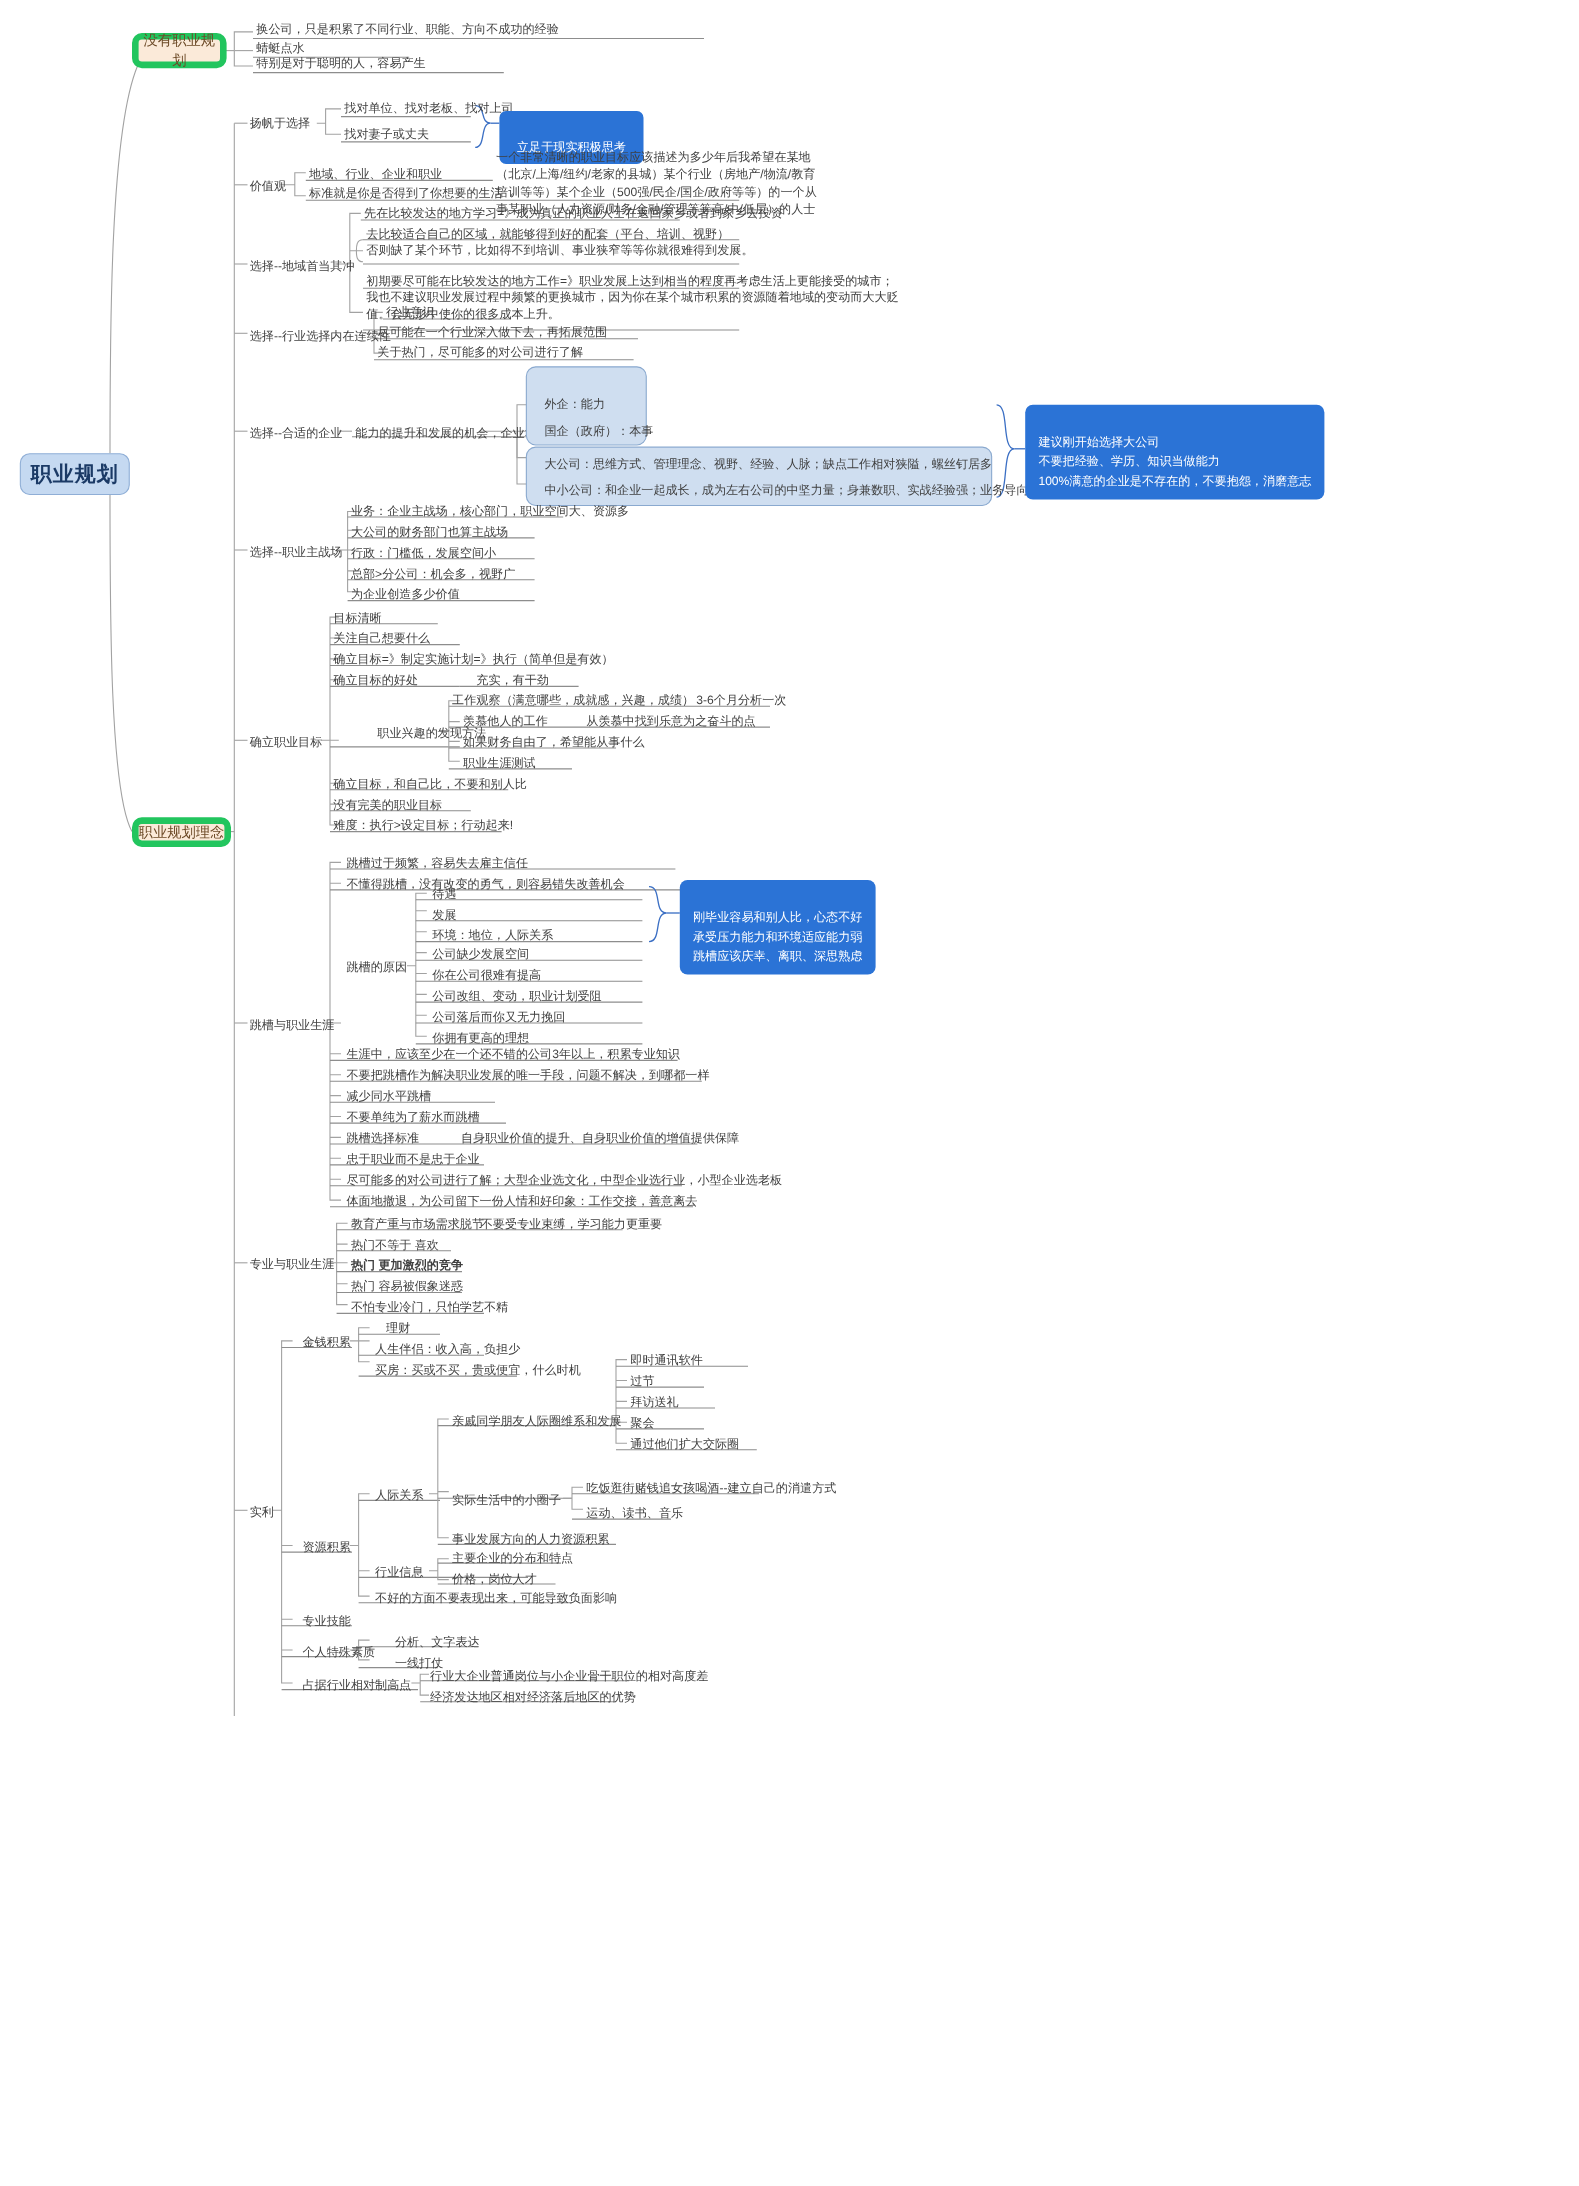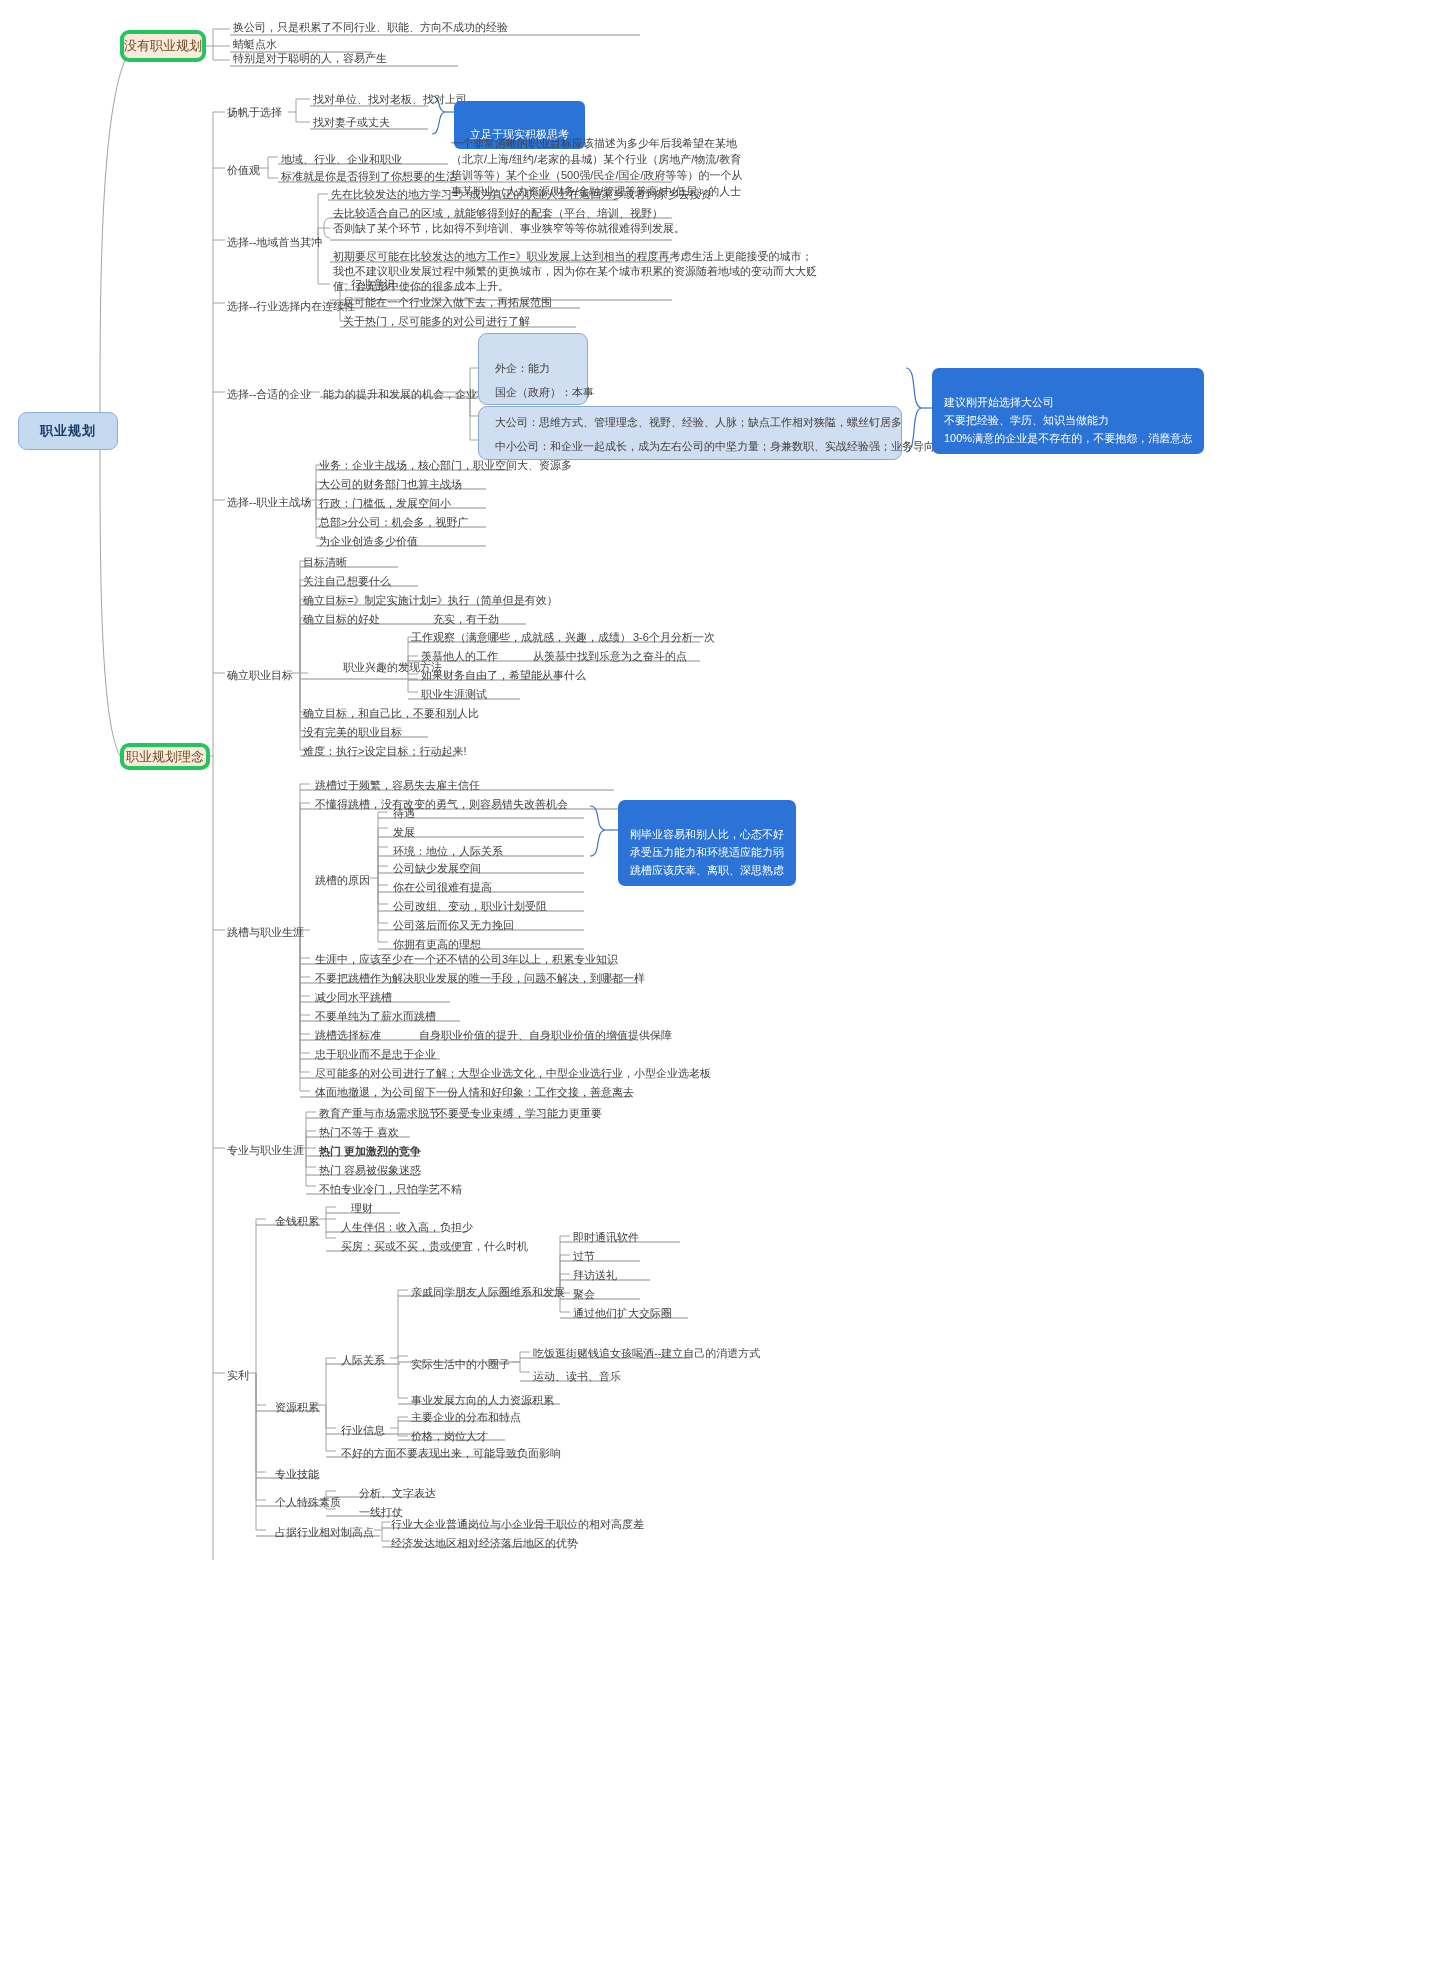--- a/index.html
+++ b/index.html
@@ -30,27 +30,27 @@
     position:absolute;
     border-radius:9px;
     display:flex; align-items:center; justify-content:center;
     text-align:center;
     font-size:12px;
   }
   .cap-root {
     background:#c5d9f1;
     border:1px solid #8faed6;
     color:#1b3a66;
-    font-size:13px;
+    font-size:19px;
     font-weight:bold;
     letter-spacing:1px;
   }
   .cap-beige {
     background:#fbead9;
-    border:4px solid #22c55e;
+    border:6px solid #22c55e;
     color:#6d4b28;
     font-size:13px;
   }
 
   
   .callout {
     position:absolute;
     background:#2b73d6;
     border-radius:7px;
     color:#ffffff;

